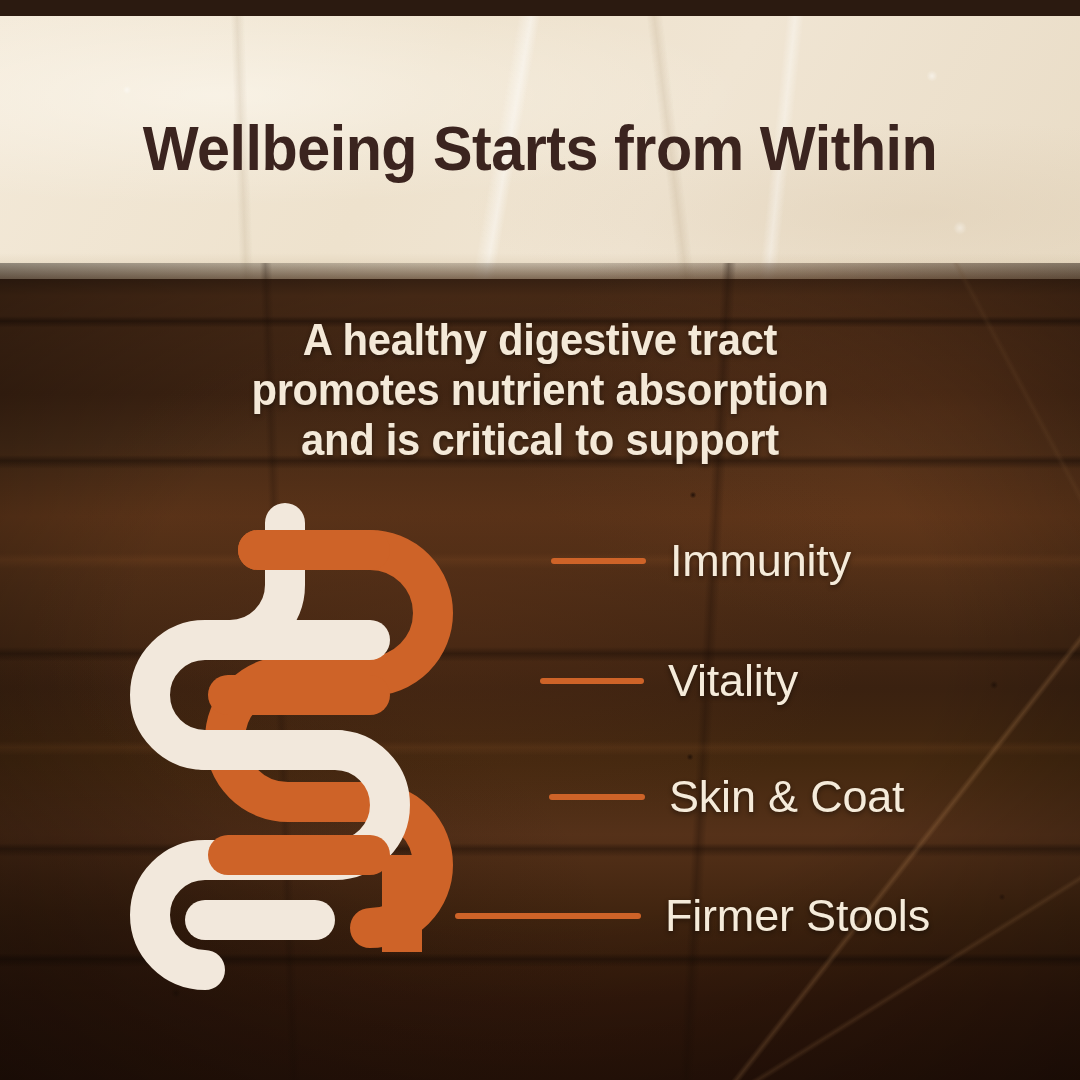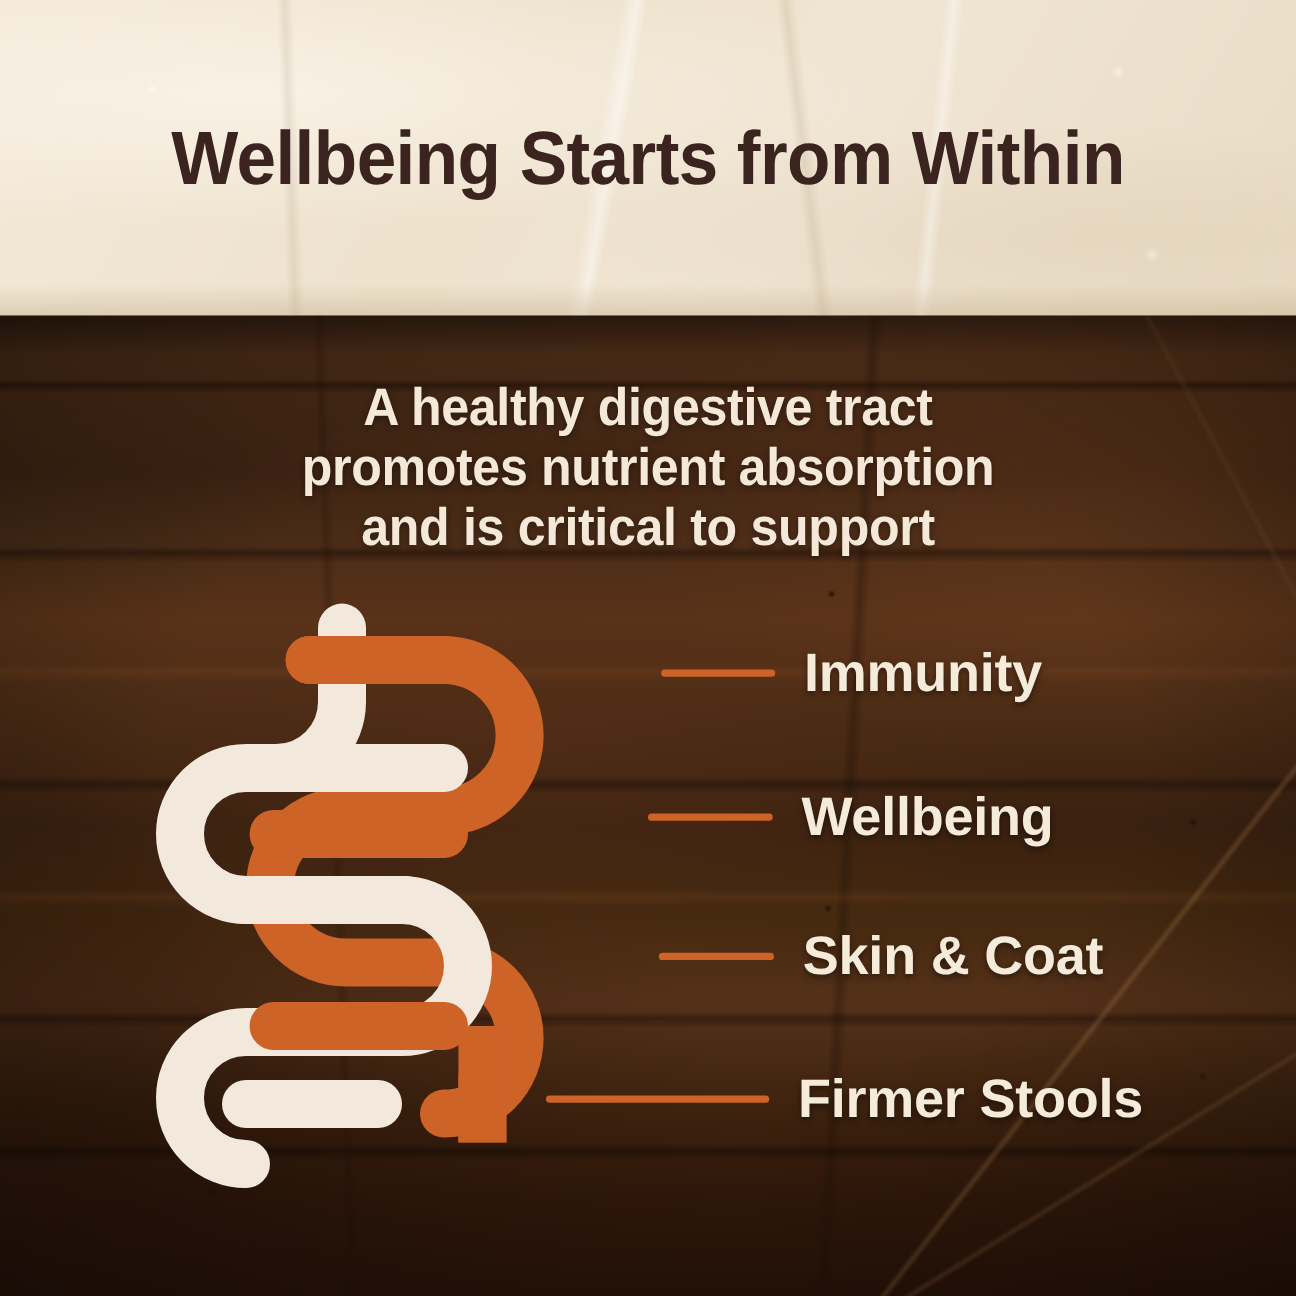--- a/index.html
+++ b/index.html
@@ -14,21 +14,21 @@
 
   .poster {
     position:relative;
     width:1080px; height:1080px;
     overflow:hidden;
   }
 
   
   .header {
     position:absolute;
-    left:0; top:0;
+    left:0; top:16px;
     width:1080px; height:263px;
     background:
       radial-gradient(ellipse 70% 60% at 20% 30%, rgba(255,252,245,.55), rgba(255,255,255,0) 70%),
       radial-gradient(ellipse 60% 50% at 85% 75%, rgba(218,200,173,.40), rgba(255,255,255,0) 70%),
       linear-gradient(120deg, #f3e9d8 0%, #eee2cd 38%, #f0e5d3 62%, #e9dcc6 100%);
     overflow:hidden;
   }
   
   .header .paper-fibers {
     position:absolute; inset:0;
@@ -158,21 +158,21 @@
   .callout .dash {
     height:6px;
     border-radius:3px;
     background:#ce6328;
     flex:0 0 auto;
   }
   .callout .label {
     margin-left:24px;
     color:#f5ebda;
     font-family:"Liberation Sans", sans-serif;
-    font-weight:bold;
+    font-weight:normal;
     font-size:45px;
     line-height:52px;
     letter-spacing:-0.2px;
     white-space:nowrap;
     text-shadow:0 2px 5px rgba(0,0,0,.45);
   }
 
   #callout-0 { left:551px; top:533px; }
   #callout-0 .dash { width:95px; }
   #callout-1 { left:540px; top:653px; }
@@ -262,21 +262,21 @@
     </svg>
   </div>
 
   <div class="callout" id="callout-0">
     <span class="dash"></span>
     <span class="label">Immunity</span>
   </div>
 
   <div class="callout" id="callout-1">
     <span class="dash"></span>
-    <span class="label">Wellbeing</span>
+    <span class="label">Vitality</span>
   </div>
 
   <div class="callout" id="callout-3">
     <span class="dash"></span>
     <span class="label">Firmer Stools</span>
   </div>
 
   <div class="callout" id="callout-2">
     <span class="dash"></span>
     <span class="label">Skin &amp; Coat</span>

